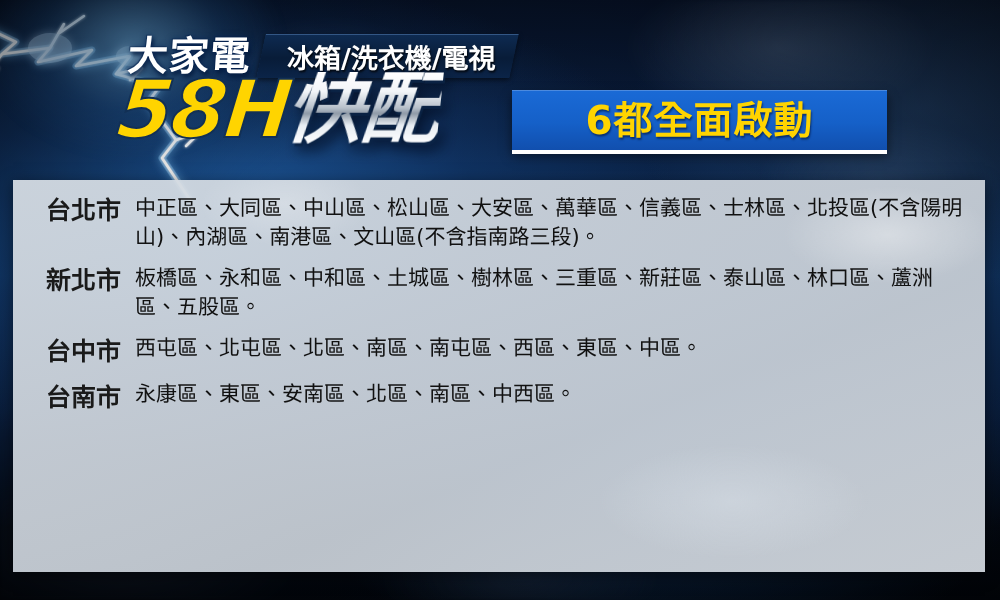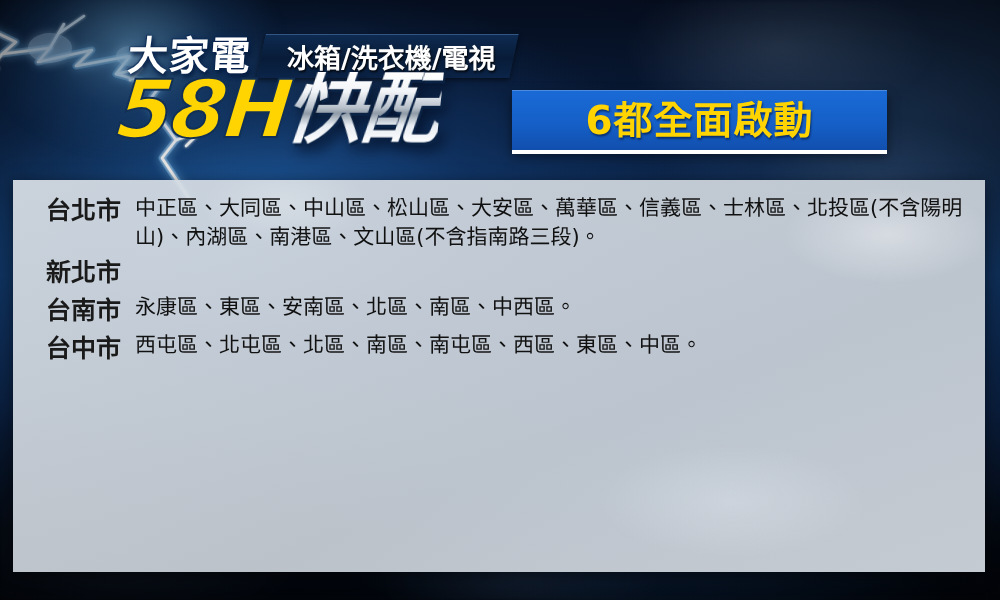--- a/index.html
+++ b/index.html
@@ -102,21 +102,21 @@
     padding:10px 0 6px 0;box-sizing:border-box;
   }
   .panel-sheen{
     position:absolute;inset:0;pointer-events:none;opacity:.5;
     background:
       radial-gradient(ellipse 150px 70px at 90% 14%,rgba(255,255,255,.75),rgba(255,255,255,0) 70%),
       radial-gradient(ellipse 190px 80px at 74% 82%,rgba(236,243,250,.55),rgba(255,255,255,0) 72%),
       radial-gradient(ellipse 120px 60px at 28% 6%,rgba(255,255,255,.5),rgba(255,255,255,0) 72%);
   }
   .rows{position:relative;}
-  .row{display:flex;align-items:flex-start;padding:2px 14px 2px 0;}
+  .row{display:flex;align-items:flex-start;padding:2px 14px 2px 0;margin-top:8px;}
   .city{
     flex:0 0 122px;text-align:right;padding-right:14px;box-sizing:border-box;
     font-size:25px;font-weight:700;color:#1a1a1a;line-height:1.32;
     font-family:"DejaVu Sans","Liberation Sans",sans-serif;white-space:nowrap;
   }
   .districts{
     flex:1 1 auto;font-size:21px;color:#111111;line-height:1.38;
     font-family:"DejaVu Sans","Liberation Sans",sans-serif;
     padding-right:6px;
   }
@@ -188,25 +188,26 @@
 
   <div class="panel">
     <div class="panel-sheen"></div>
     <div class="rows" id="rows">
         <div class="row r-tpe">
           <div class="city">台北市</div>
           <div class="districts">中正區、大同區、中山區、松山區、大安區、萬華區、信義區、士林區、北投區(不含陽明山)、內湖區、南港區、文山區(不含指南路三段)。</div>
         </div>
         <div class="row r-ntp">
           <div class="city">新北市</div>
+          <div class="districts">板橋區、永和區、中和區、土城區、樹林區、三重區、新莊區、泰山區、林口區、蘆洲區、五股區。</div>
+        </div>
+        <div class="row r-tcn">
+          <div class="city">台中市</div>
+          <div class="districts">西屯區、北屯區、北區、南區、南屯區、西區、東區、中區。</div>
         </div>
         <div class="row r-tnn">
           <div class="city">台南市</div>
           <div class="districts">永康區、東區、安南區、北區、南區、中西區。</div>
         </div>
-        <div class="row r-tcn">
-          <div class="city">台中市</div>
-          <div class="districts">西屯區、北屯區、北區、南區、南屯區、西區、東區、中區。</div>
-        </div>
       </div>
   </div>
 
 </div>
 
 </body></html>

